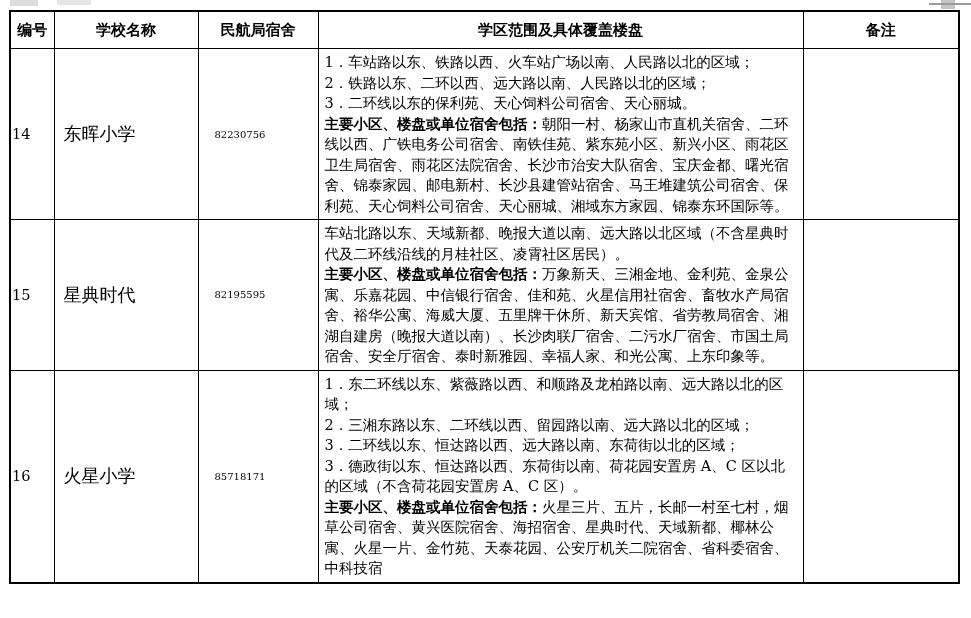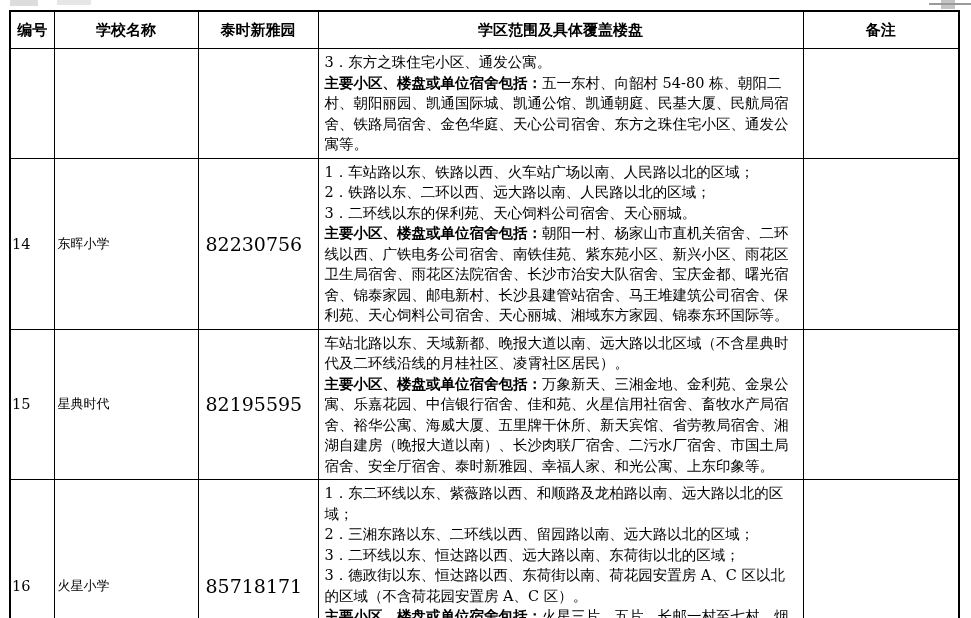--- a/index.html
+++ b/index.html
@@ -32,29 +32,29 @@
     text-align: center;
     vertical-align: middle;
     padding: 1px;
   }
   td.c-num {
     text-align: left;
     vertical-align: middle;
     font-size: 14.5px;
   }
   td.c-name {
-    padding-left: 3px;
+    padding-left: 9px;
     vertical-align: middle;
-    font-size: 13px;
+    font-size: 18px;
     font-family: Liberation Serif, serif;
   }
   td.c-phone {
-    padding-left: 7px;
+    padding-left: 16px;
     vertical-align: middle;
-    font-size: 19px;
+    font-size: 10px;
   }
   td.c-district {
     padding: 3px 4px 3px 6px;
     vertical-align: top;
     font-size: 14.5px;
     line-height: 20.5px;
   }
   td.c-remark {
     vertical-align: middle;
   }
@@ -80,36 +80,26 @@
       <col style="width:44px">
       <col style="width:144px">
       <col style="width:120px">
       <col style="width:485px">
       <col style="width:156px">
     </colgroup>
     <thead>
       <tr>
         <th>编号</th>
         <th>学校名称</th>
-        <th>泰时新雅园</th>
+        <th>民航局宿舍</th>
         <th>学区范围及具体覆盖楼盘</th>
         <th>备注</th>
       </tr>
     </thead>
     <tbody>
-        <tr>
-          <td class="c-num"></td>
-          <td class="c-name"></td>
-          <td class="c-phone"></td>
-          <td class="c-district">
-            <div class="district-line"><span>3．东方之珠住宅小区、通发公寓。</span></div>
-            <div class="district-line"><span class="seg-bold">主要小区、楼盘或单位宿舍包括：</span><span>五一东村、向韶村 54-80 栋、朝阳二村、朝阳丽园、凯通国际城、凯通公馆、凯通朝庭、民基大厦、民航局宿舍、铁路局宿舍、金色华庭、天心公司宿舍、东方之珠住宅小区、通发公寓等。</span></div>
-          </td>
-          <td class="c-remark"></td>
-        </tr>
         <tr>
           <td class="c-num">14</td>
           <td class="c-name">东晖小学</td>
           <td class="c-phone">82230756</td>
           <td class="c-district">
             <div class="district-line"><span>1．车站路以东、铁路以西、火车站广场以南、人民路以北的区域；</span></div>
             <div class="district-line"><span>2．铁路以东、二环以西、远大路以南、人民路以北的区域；</span></div>
             <div class="district-line"><span>3．二环线以东的保利苑、天心饲料公司宿舍、天心丽城。</span></div>
             <div class="district-line"><span class="seg-bold">主要小区、楼盘或单位宿舍包括：</span><span>朝阳一村、杨家山市直机关宿舍、二环线以西、广铁电务公司宿舍、南铁佳苑、紫东苑小区、新兴小区、雨花区卫生局宿舍、雨花区法院宿舍、长沙市治安大队宿舍、宝庆金都、曙光宿舍、锦泰家园、邮电新村、长沙县建管站宿舍、马王堆建筑公司宿舍、保利苑、天心饲料公司宿舍、天心丽城、湘域东方家园、锦泰东环国际等。</span></div>
           </td>

